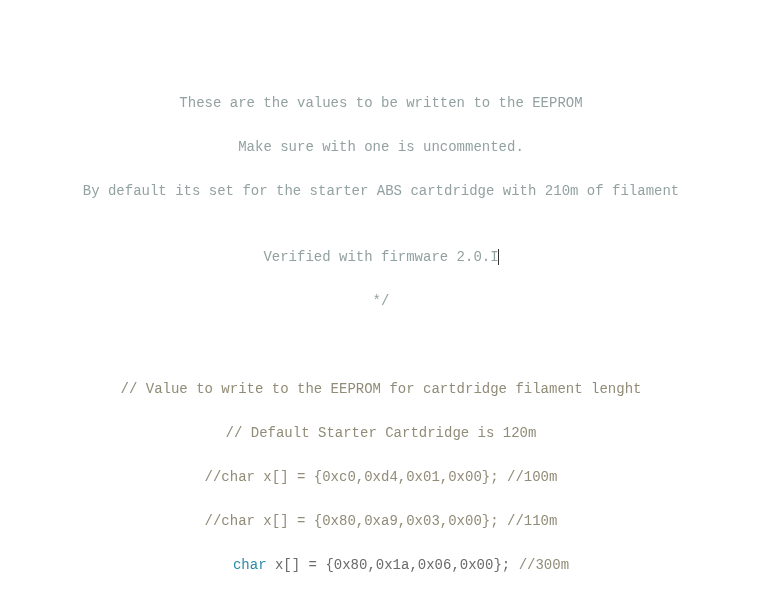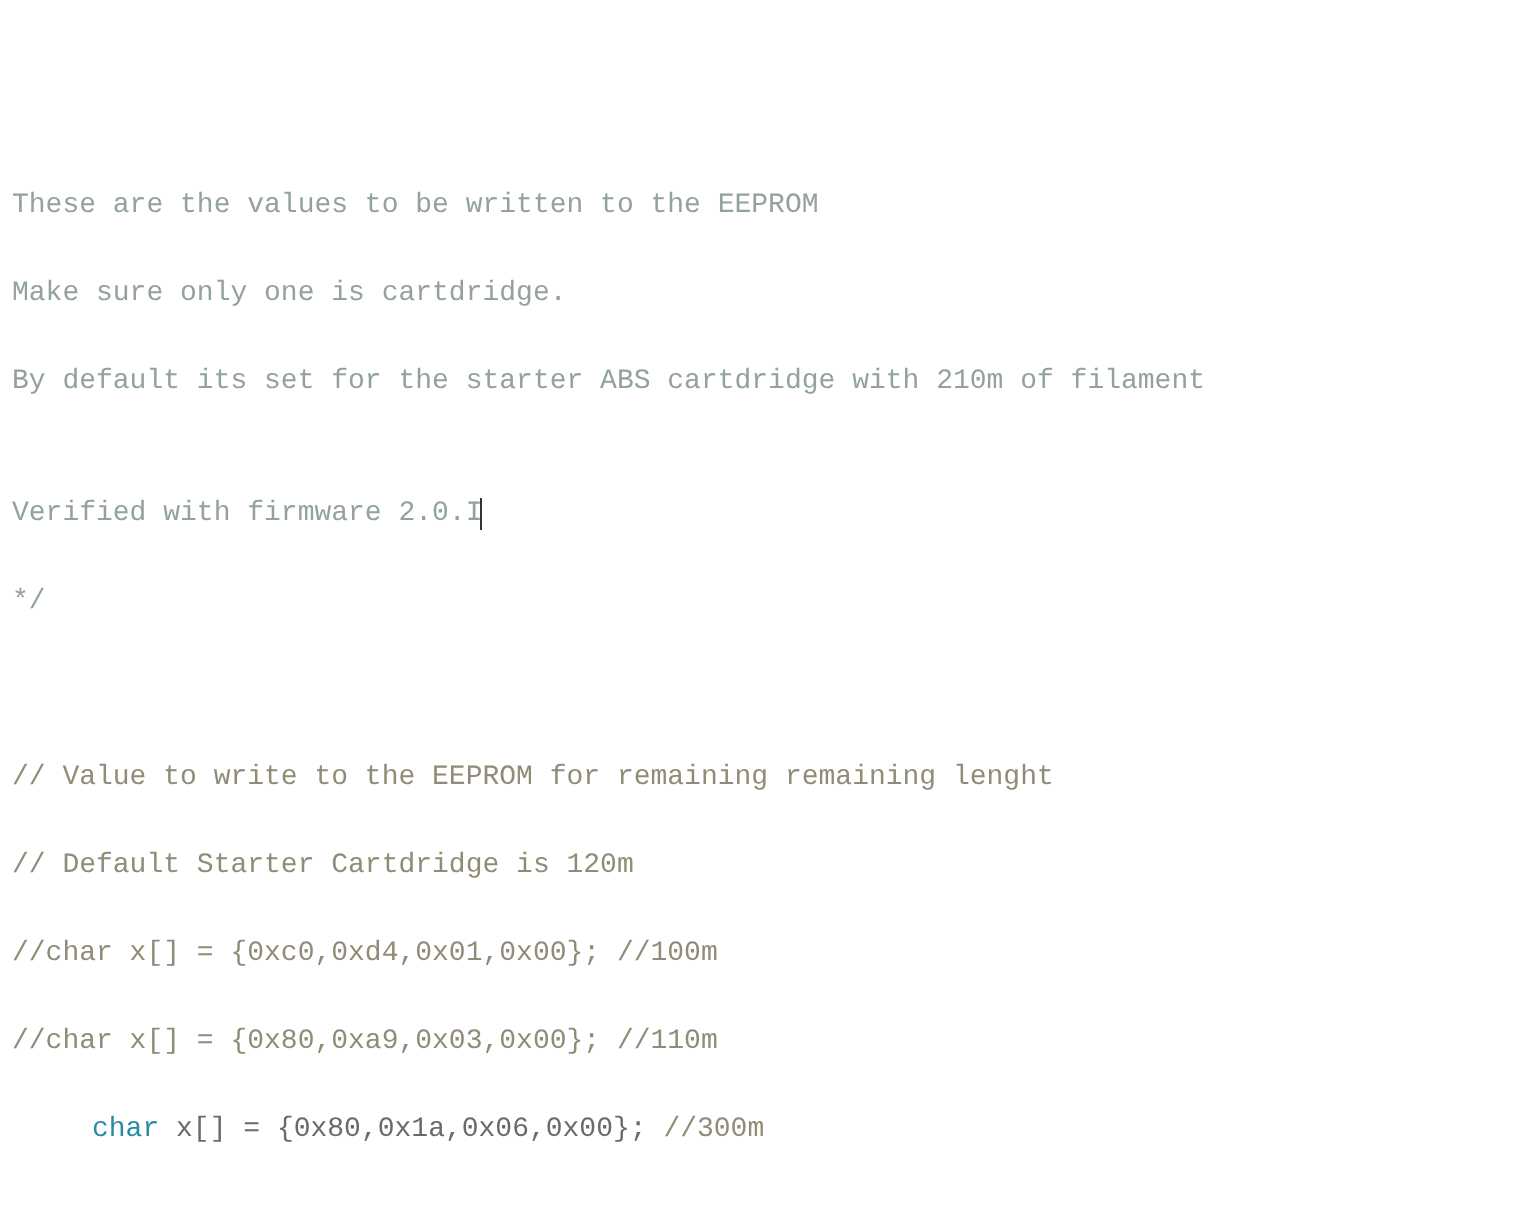--- a/index.html
+++ b/index.html
@@ -7,48 +7,48 @@
     background: #ffffff;
     font-family: "Courier New", Courier, monospace;
     font-size: 14px;
     line-height: 22px;
     color: #666666;
     padding: 4px 6px;
     width: 762px;
     position: relative;
     white-space: pre;
   }
-  .line { display: block; }
+  .line { display: block; text-align: center; }
   .c-block   { color: #93a1a1; }            
   .c-line    { color: #908c77; }            
   .kw        { color: #2a8aa5; margin-left: 40px; }            
   .ident     { color: #6a6a6a; }
   .punct     { color: #6a6a6a; }
   .cursor {
     display: inline-block;
     width: 1px;
     height: 16px;
     background: #333;
     vertical-align: text-bottom;
     margin-left: -1px;
   }
 </style>
 </head>
 <body>
 
 
 
 <span class="line c-block">These are the values to be written to the EEPROM</span>
-<span class="line c-block">Make sure only one is cartdridge.</span>
+<span class="line c-block">Make sure with one is uncommented.</span>
 <span class="line c-block">By default its set for the starter ABS cartdridge with 210m of filament</span>
 <span class="line c-block"></span>
 <span class="line"><span class="c-block">Verified with firmware 2.0.I</span><span class="cursor"></span></span>
 <span class="line c-block">*/</span>
 <span class="line"> </span>
-<span class="line c-line">// Value to write to the EEPROM for remaining remaining lenght</span>
+<span class="line c-line">// Value to write to the EEPROM for cartdridge filament lenght</span>
 <span class="line c-line">// Default Starter Cartdridge is 120m</span>
 <span class="line c-line">//char x[] = {0xc0,0xd4,0x01,0x00}; //100m</span>
 <span class="line c-line">//char x[] = {0x80,0xa9,0x03,0x00}; //110m</span>
 <span class="line"><span class="kw">char</span> <span class="ident">x</span><span class="punct">[]</span><span class="punct"> = </span><span class="punct">{0x80,0x1a,0x06,0x00};</span><span class="c-line"> //300m</span></span>
 <span class="line"> </span>
 
 
 
 
 

